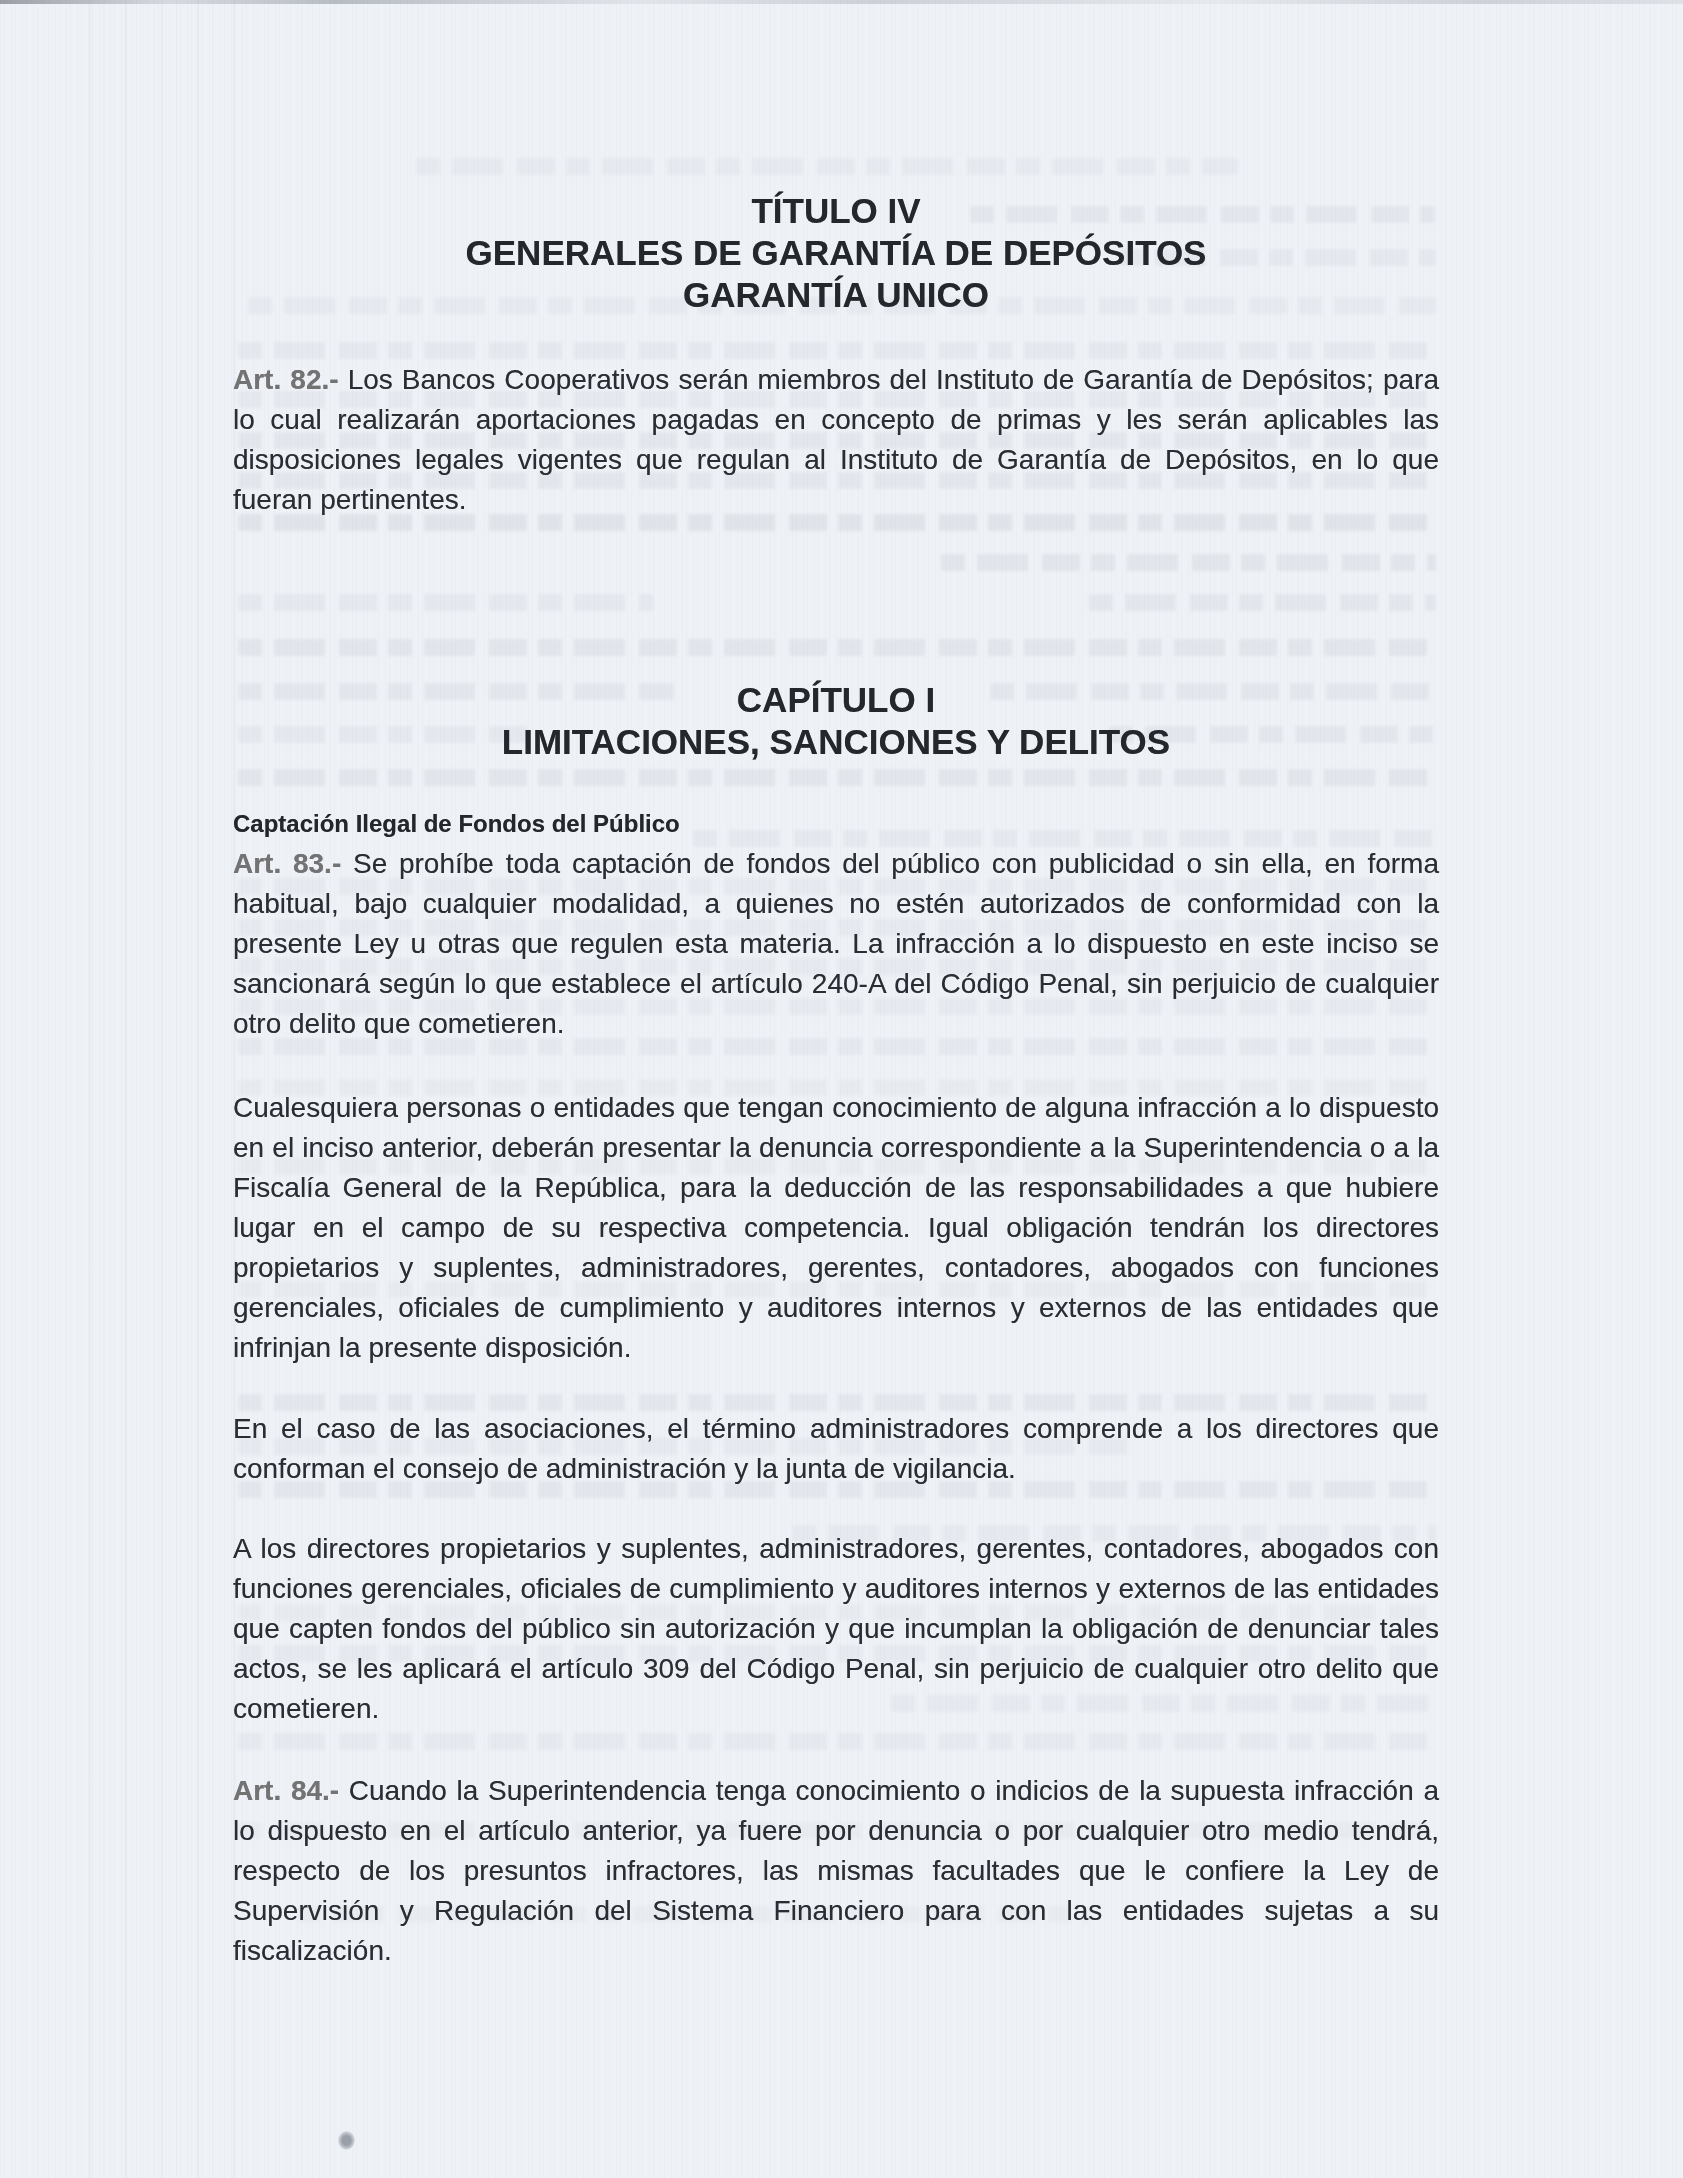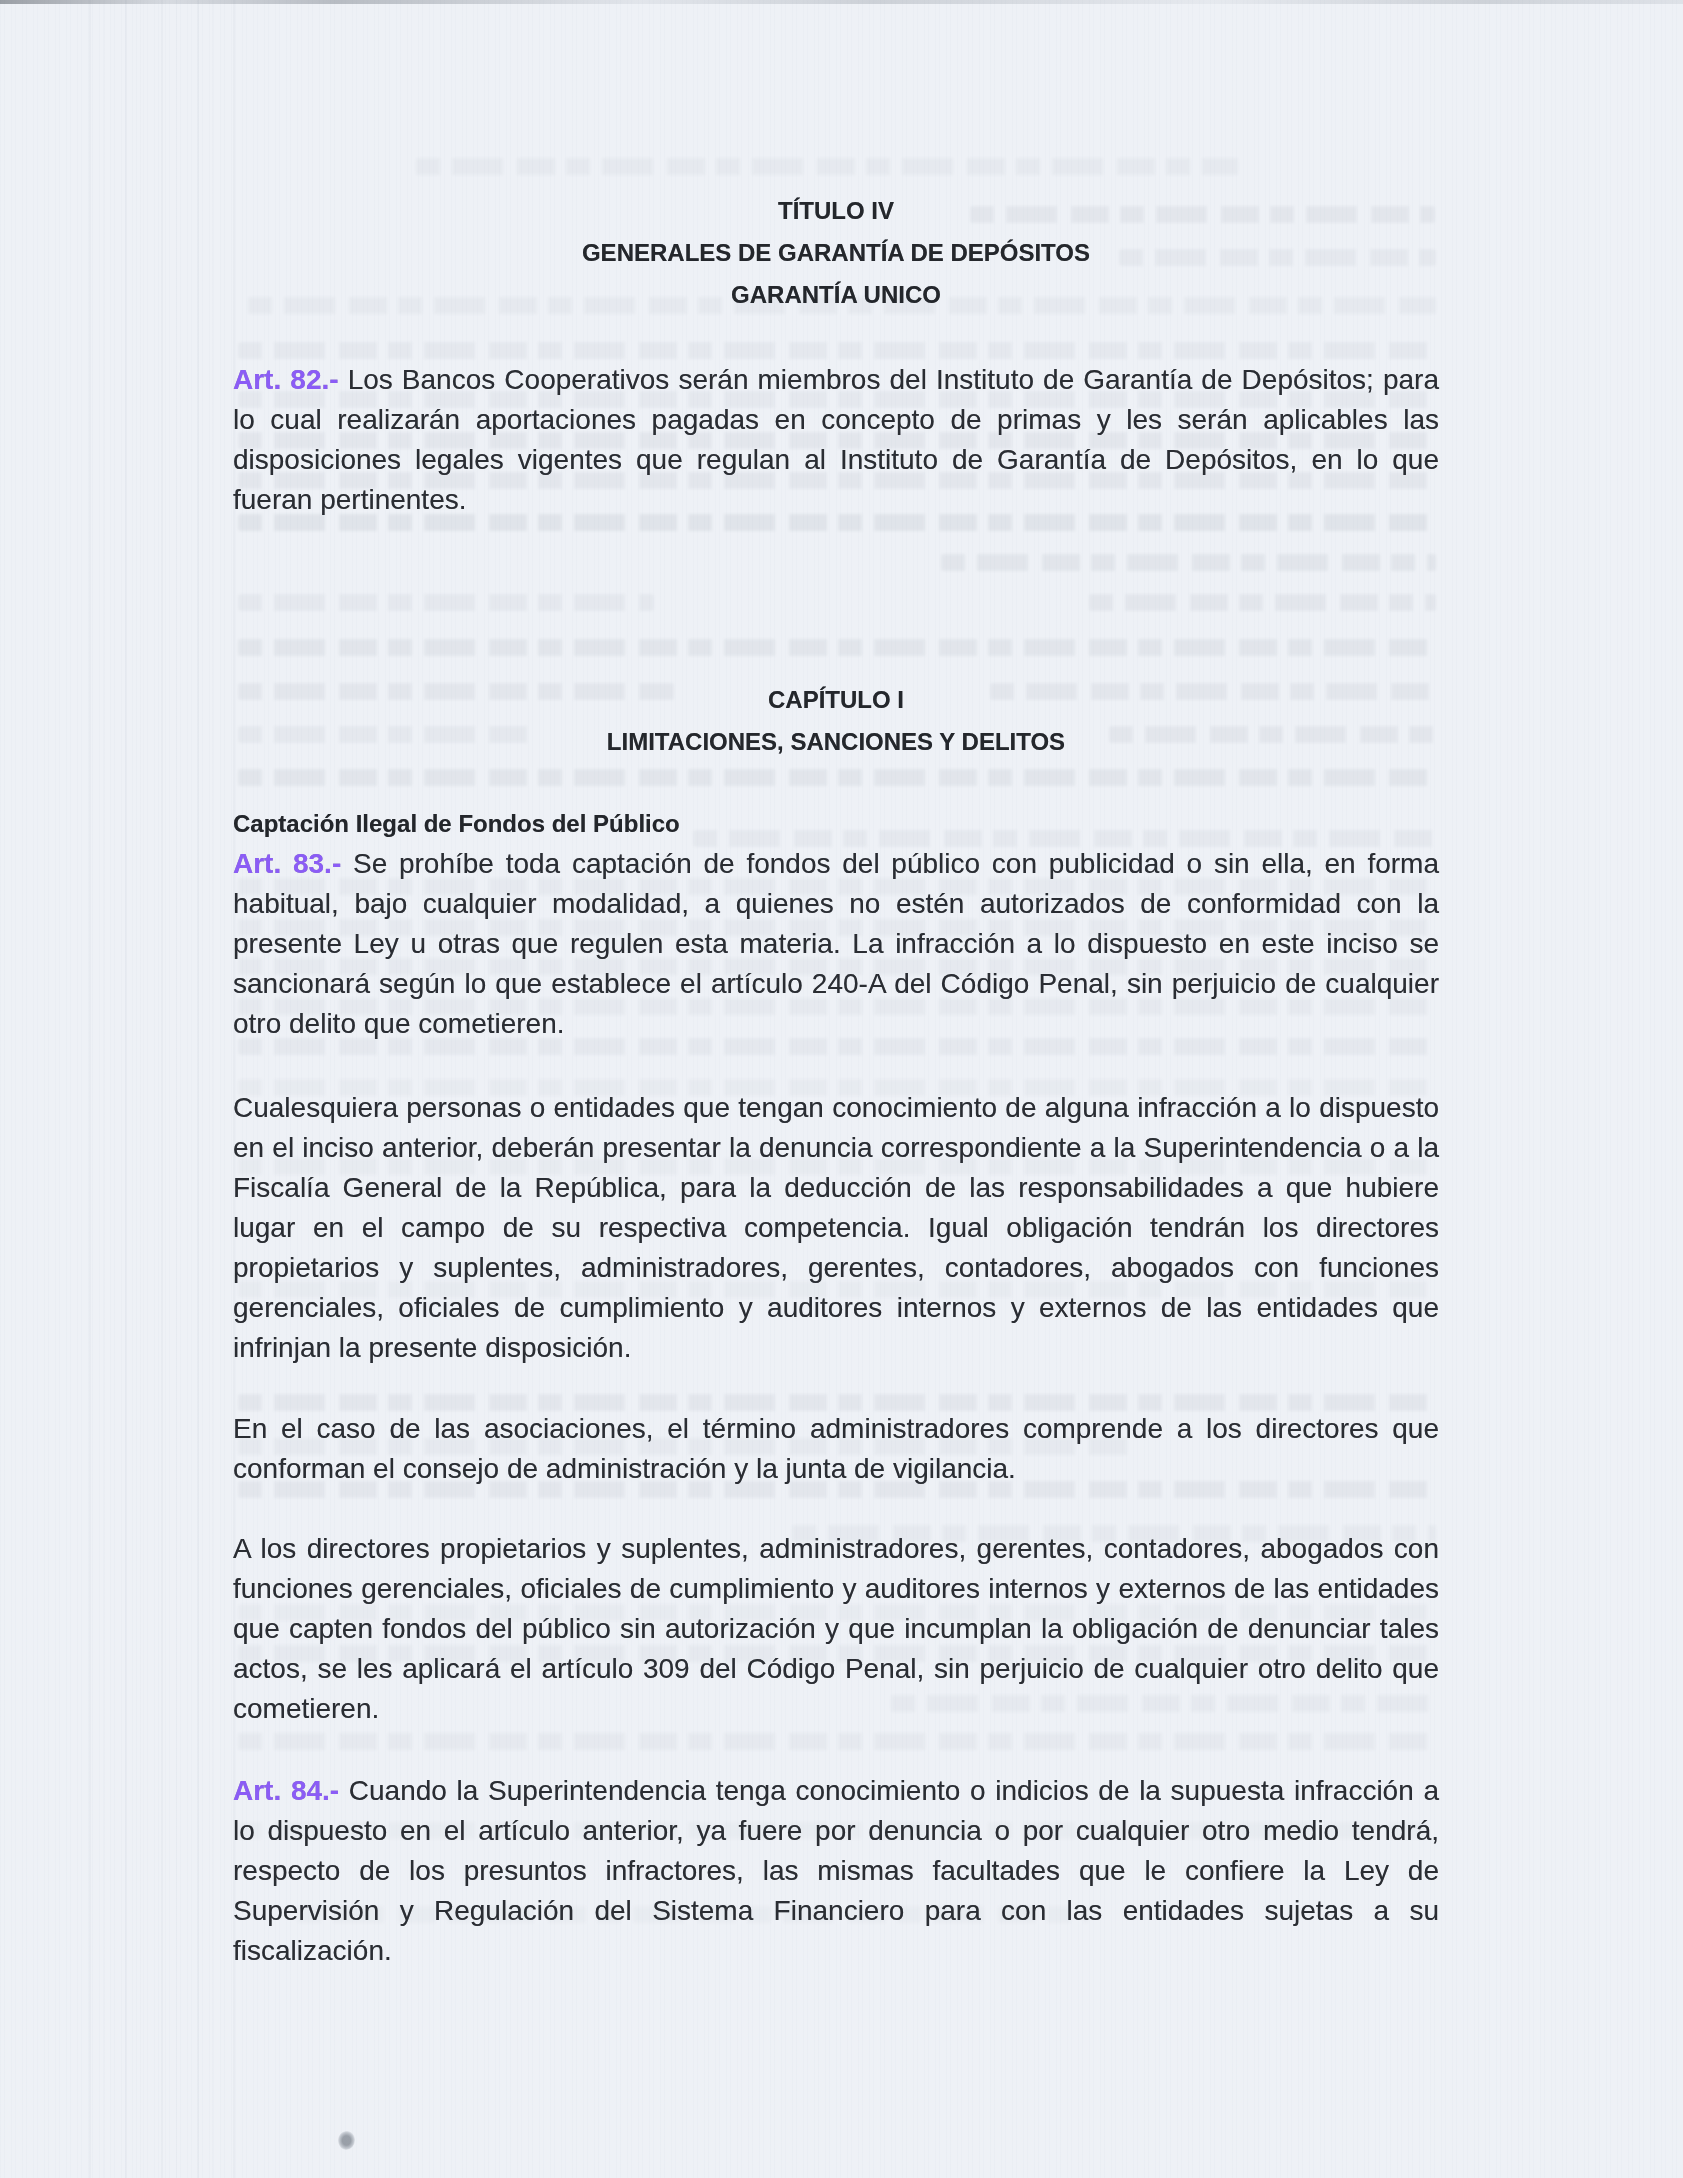--- a/index.html
+++ b/index.html
@@ -42,27 +42,27 @@
   
   .ghost{
     position:absolute;height:17px;border-radius:3px;
     filter:blur(1.6px);pointer-events:none;
     background:repeating-linear-gradient(90deg,
       #5f6a7a 0 24px, transparent 24px 36px,
       #5f6a7a 36px 87px, transparent 87px 101px,
       #5f6a7a 101px 139px, transparent 139px 150px);
   }
   .textblock{position:absolute;left:233px;width:1206px;}
-  .center{text-align:center;font-weight:700;font-size:24px;line-height:42px;
+  .center{text-align:center;font-weight:700;font-size:35px;line-height:42px;
     color:#24272c;text-shadow:0 0 0.6px rgba(38,42,48,.5);}
   .para{
     font-size:28px;line-height:40px;text-align:justify;
     text-shadow:0 0 0.6px rgba(40,44,50,.45);
   }
-  .para .b{font-weight:700;color:#8b5cf6;}
+  .para .b{font-weight:700;color:#737373;}
   .subhead{font-size:24px;line-height:40px;font-weight:700;color:#23262b;
     text-shadow:0 0 0.6px rgba(38,42,48,.5);}
 </style>
 </head>
 <body>
 
 <div class="page">
 
   <div class="noise"></div>
   <div class="streaks-left"></div>

